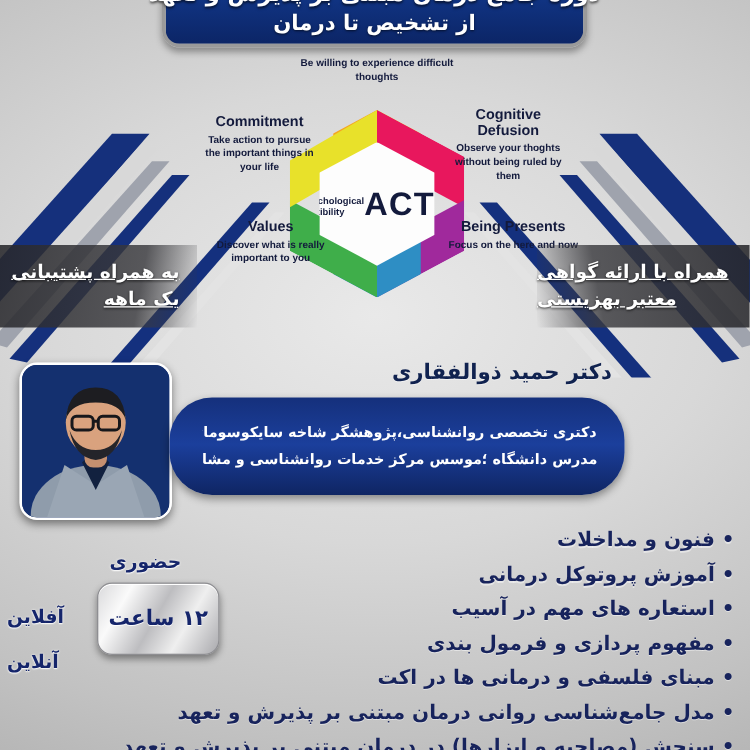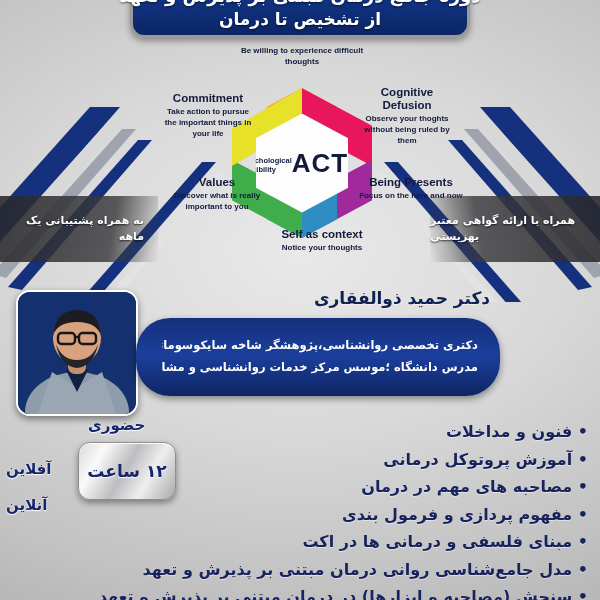--- a/index.html
+++ b/index.html
@@ -73,22 +73,22 @@
   .hl-commitment{left:160px;top:92px;width:96px;}
   .hl-cognitive{left:355px;top:86px;width:104px;}
   .hl-values{left:162px;top:176px;width:110px;}
   .hl-being{left:356px;top:176px;width:110px;}
   .hl-self{left:262px;top:228px;width:120px;}
 
   
   .ribbon{
     position:absolute;top:196px;height:66px;z-index:5;
     display:flex;flex-direction:column;justify-content:center;
-    color:#ffffff;font-weight:bold;font-size:11px;direction:rtl;
-    text-shadow:0 1px 2px rgba(0,0,0,.75);line-height:1.45;
+    color:#ffffff;font-weight:bold;font-size:15px;direction:rtl;
+    text-shadow:0 1px 2px rgba(0,0,0,.75);line-height:1.45;text-decoration:underline;
   }
   .ribbon-l{
     left:0;width:158px;padding-right:14px;box-sizing:border-box;text-align:right;
     background:linear-gradient(100deg,rgba(40,40,44,.88) 0%,rgba(58,58,62,.82) 70%,rgba(70,70,74,.0) 100%);
   }
   .ribbon-r{
     right:0;width:170px;padding-left:0;padding-right:12px;box-sizing:border-box;text-align:left;
     background:linear-gradient(260deg,rgba(40,40,44,.88) 0%,rgba(58,58,62,.82) 70%,rgba(70,70,74,.0) 100%);
   }
 
@@ -109,21 +109,21 @@
     border-radius:34px;box-shadow:0 3px 7px rgba(0,0,0,.4);
     display:flex;flex-direction:column;justify-content:center;
     padding:0 22px 0 26px;box-sizing:border-box;
   }
   .cred-line{
     color:#ffffff;font-size:11.5px;font-weight:bold;direction:rtl;text-align:right;
     line-height:1.9;white-space:nowrap;overflow:hidden;text-overflow:clip;
   }
 
   
-  .badge-area{position:absolute;left:0;top:408px;width:210px;height:118px;z-index:6;text-align:center;}
+  .badge-area{position:absolute;left:0;top:432px;width:210px;height:118px;z-index:6;text-align:center;}
   .badge-plate{
     position:absolute;left:78px;top:34px;width:96px;height:56px;border-radius:12px;
     background:linear-gradient(120deg,#d9d9db 0%,#fafafa 22%,#bdbdc0 48%,#efefef 70%,#a9a9ad 100%);
     border:1px solid #8e8e92;box-shadow:0 3px 6px rgba(0,0,0,.4), inset 0 1px 0 #fff;
     display:flex;align-items:center;justify-content:center;
   }
   .badge-hours{
     font-size:17px;font-weight:bold;color:#15256b;direction:rtl;
     text-shadow:0 1px 0 rgba(255,255,255,.9);
   }
@@ -201,24 +201,20 @@
     <div class="d">Observe your thoghts without being ruled by them</div>
   </div>
   <div class="hl hl-values">
     <div class="t">Values</div>
     <div class="d">Discover what is really important to you</div>
   </div>
   <div class="hl hl-being">
     <div class="t">Being Presents</div>
     <div class="d">Focus on the here and now</div>
   </div>
-  <div class="hl hl-self">
-    <div class="t">Self as context</div>
-    <div class="d">Notice your thoughts</div>
-  </div>
 
   <div class="ribbon ribbon-l">به همراه پشتیبانی یک ماهه</div>
   <div class="ribbon ribbon-r">همراه با ارائه گواهی معتبر بهزیستی</div>
 
   <div class="instructor">
     <div class="photo">
       <svg viewBox="0 0 118 122" width="118" height="122">
         <rect x="0" y="0" width="118" height="122" fill="#14306f"></rect>
         <ellipse cx="59" cy="120" rx="52" ry="40" fill="#8f9cab"></ellipse>
         <path d="M20 122 L34 80 L59 96 L84 80 L98 122 Z" fill="#9aa6b4"></path>
@@ -244,20 +240,20 @@
     <div class="badge-plate">
       <span class="badge-hours">۱۲ ساعت</span>
     </div>
     <div class="mode mode-offline">آفلاین</div>
     <div class="mode mode-online shift">آنلاین</div>
   </div>
 
   <div class="bullets">
     <div class="b-item">فنون و مداخلات</div>
     <div class="b-item">آموزش پروتوکل درمانی</div>
-    <div class="b-item">مصاحبه های مهم در درمان</div>
+    <div class="b-item">استعاره های مهم در آسیب</div>
     <div class="b-item">مفهوم پردازی و فرمول بندی</div>
     <div class="b-item">مبنای فلسفی و درمانی ها در اکت</div>
     <div class="b-item">مدل جامع‌شناسی روانی درمان مبتنی بر پذیرش و تعهد</div>
     <div class="b-item">سنجش (مصاحبه و ابزارها) در درمان مبتنی بر پذیرش و تعهد</div>
   </div>
 
 </div>
 
 </body></html>

